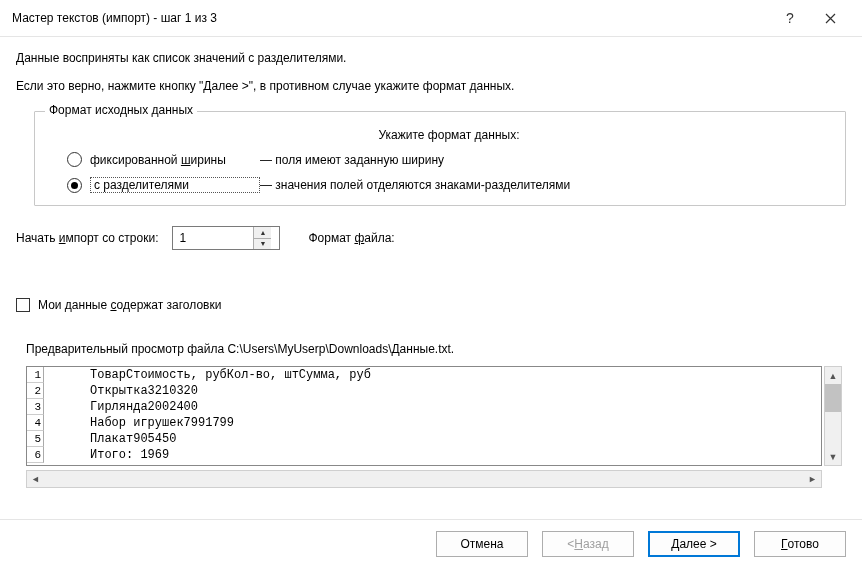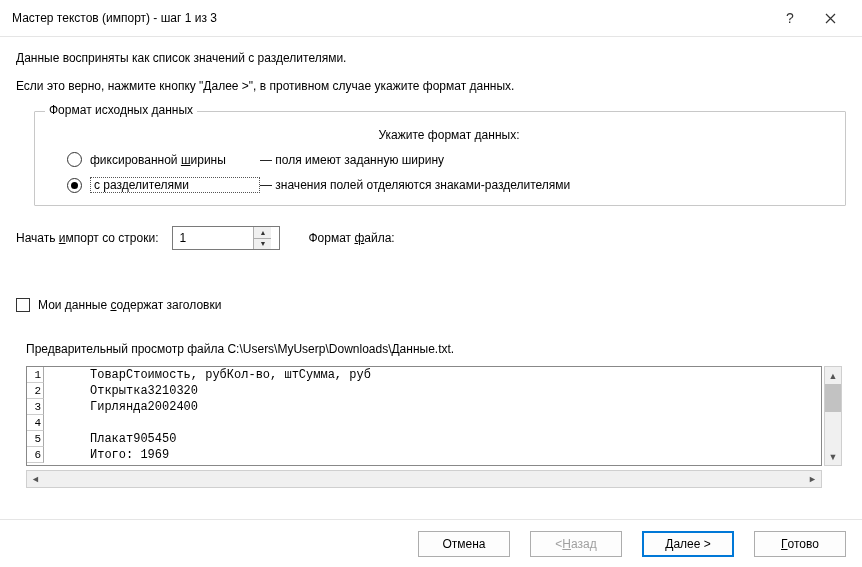--- a/index.html
+++ b/index.html
@@ -233,21 +233,21 @@
     position: absolute;
     bottom: 0;
     left: 0;
     right: 0;
     height: 48px;
     border-top: 1px solid #e5e5e5;
     display: flex;
     align-items: center;
     justify-content: flex-end;
     padding: 0 16px;
-    gap: 20px;
+    gap: 14px;
     background: #fff;
   }
   .btn {
     min-width: 92px;
     height: 26px;
     border: 1px solid #adadad;
     background: #fdfdfd;
     display: flex;
     align-items: center;
     justify-content: center;
@@ -319,20 +319,21 @@
       <div class="pv-line">
           <div class="pv-num">2</div>
           <div class="pv-text">Открытка3210320</div>
         </div>
       <div class="pv-line">
           <div class="pv-num">3</div>
           <div class="pv-text">Гирлянда2002400</div>
         </div>
       <div class="pv-line">
           <div class="pv-num">4</div>
+          <div class="pv-text">Набор игрушек7991799</div>
         </div>
       <div class="pv-line">
           <div class="pv-num">5</div>
           <div class="pv-text">Плакат905450</div>
         </div>
       <div class="pv-line">
           <div class="pv-num">6</div>
           <div class="pv-text">Итого: 1969</div>
         </div>
     </div>

